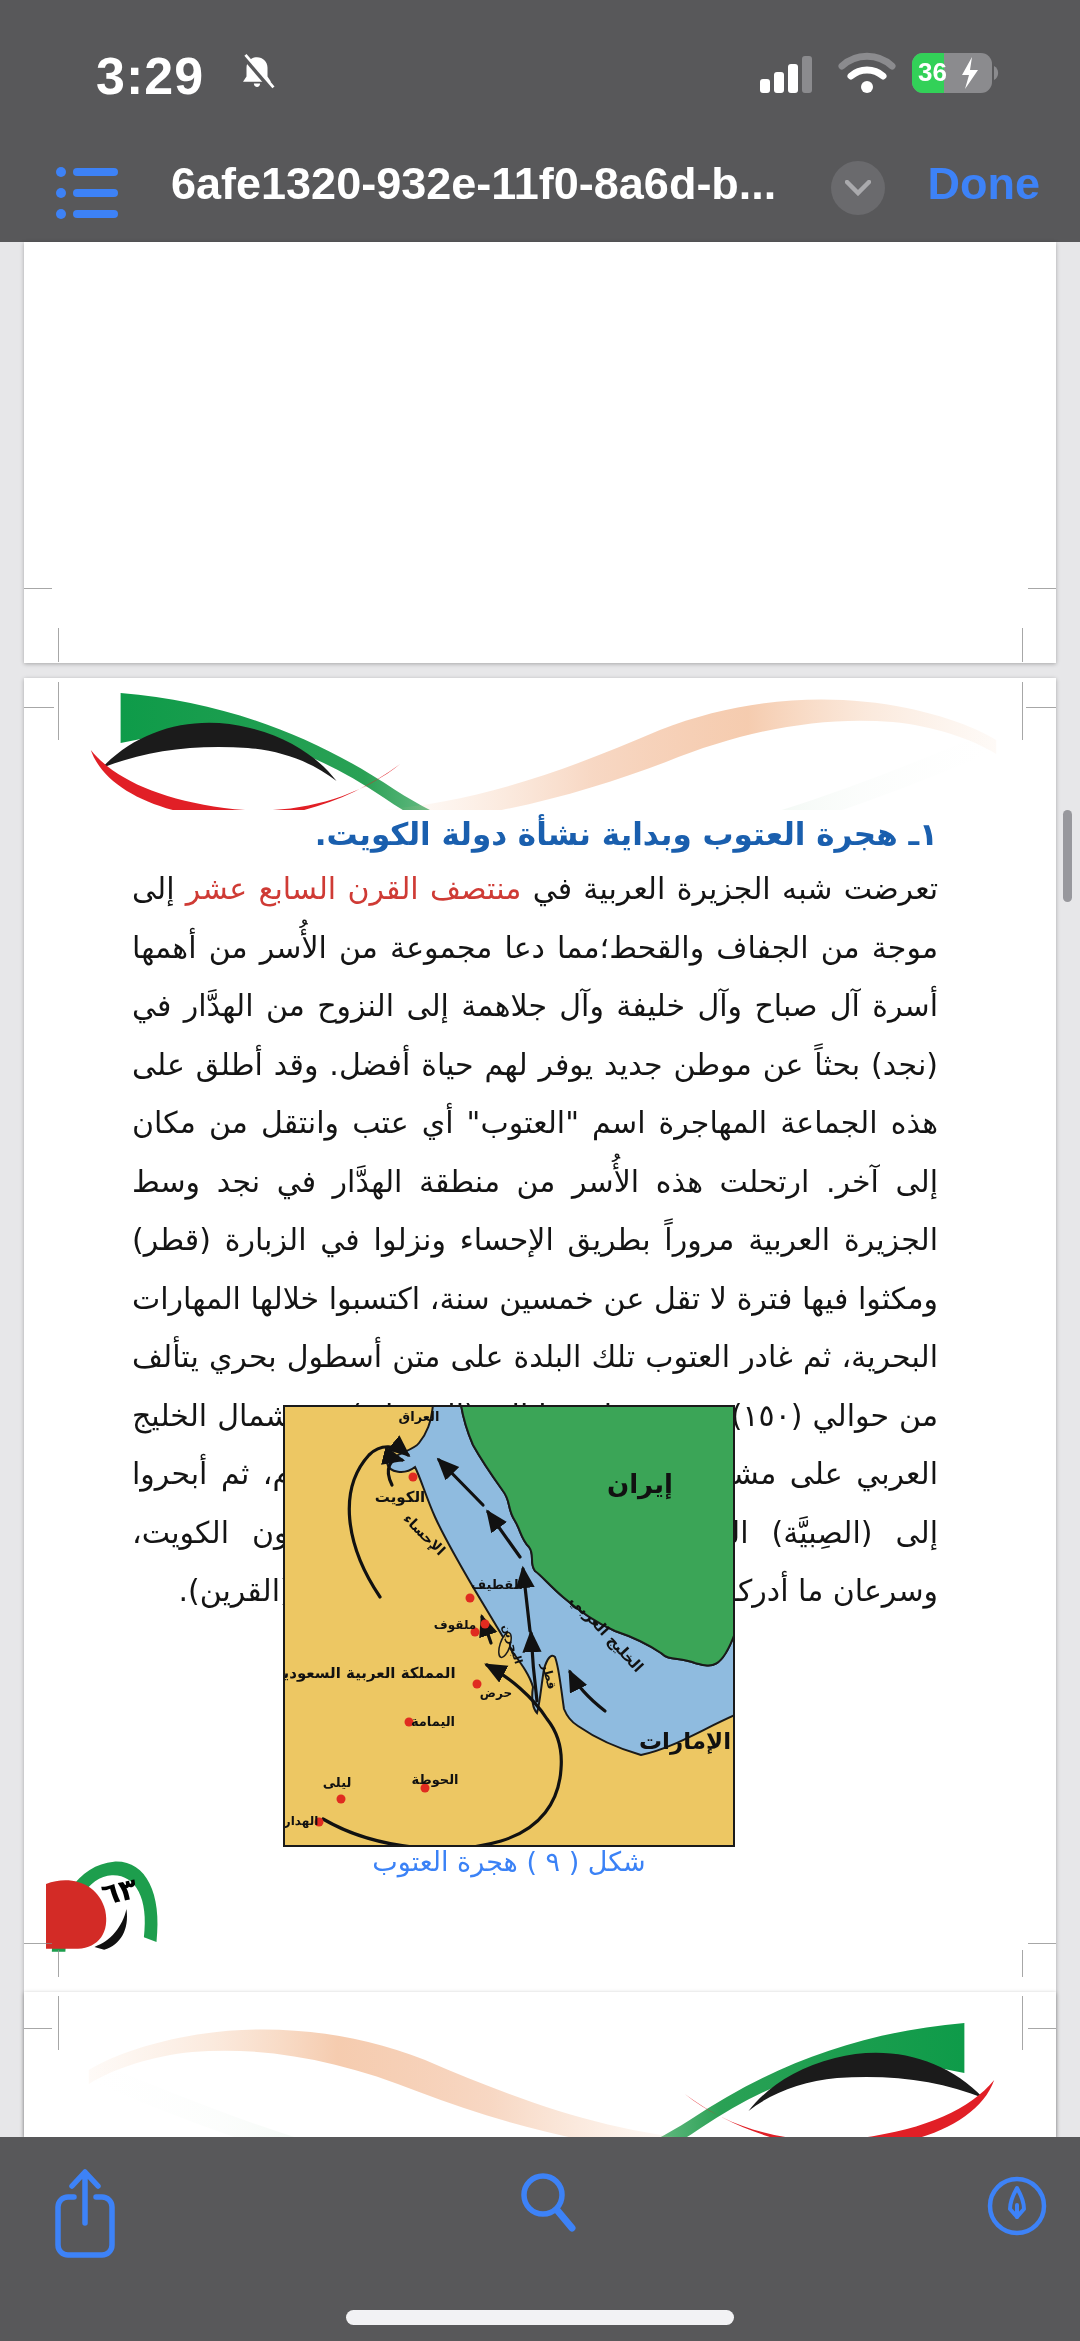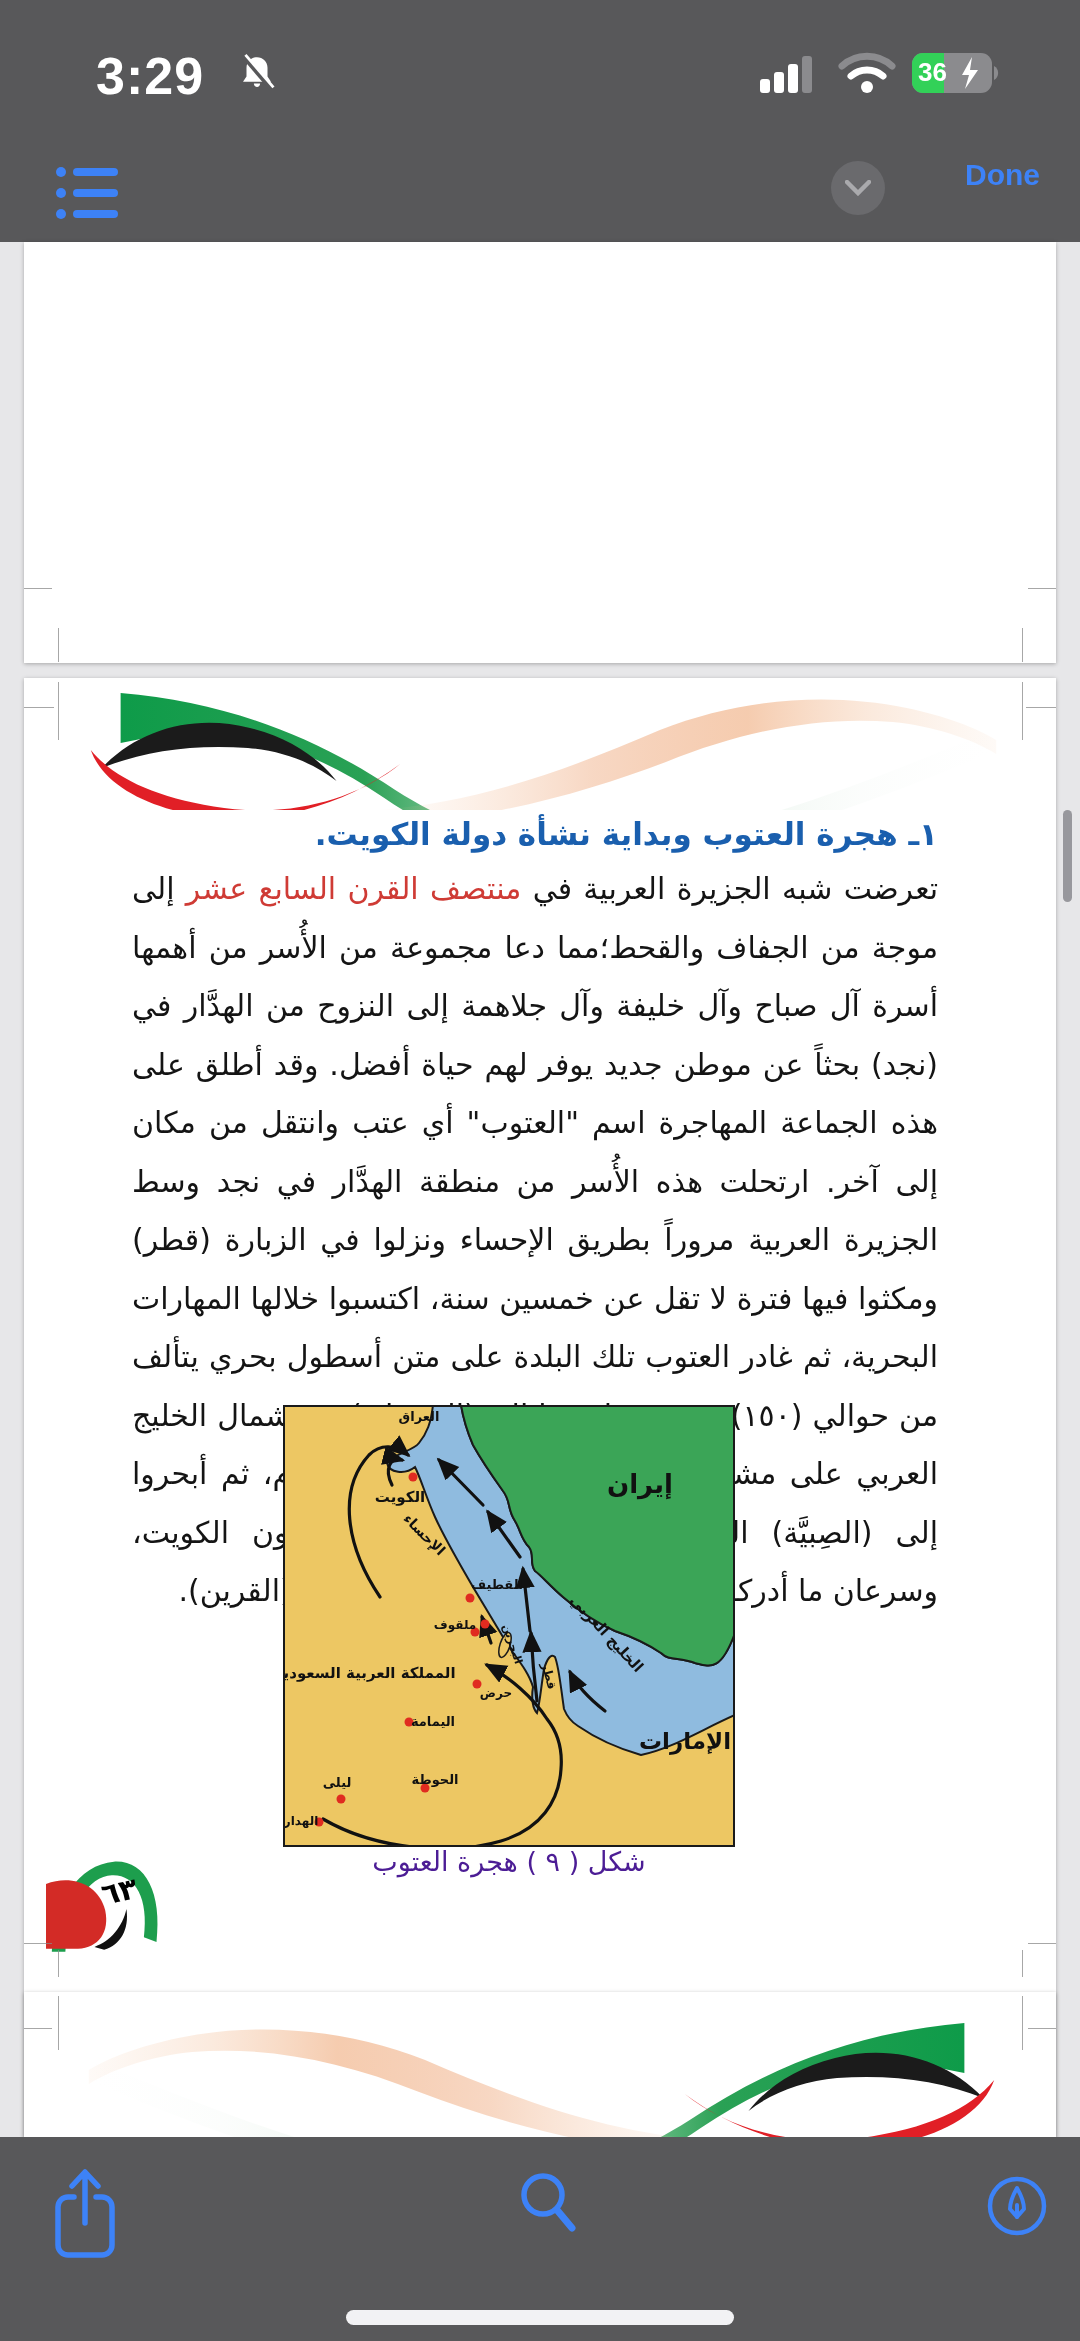--- a/index.html
+++ b/index.html
@@ -8,33 +8,33 @@
   
   .top-chrome{position:absolute;left:0;top:0;width:1080px;height:242px;background:#58585a;}
   .status-time{position:absolute;left:96px;top:46px;color:#fff;font-size:52px;font-weight:bold;letter-spacing:1px;}
   .bell{position:absolute;left:236px;top:52px;}
   .status-right{position:absolute;right:80px;top:52px;display:flex;align-items:center;gap:16px;}
   .batt-wrap{position:relative;width:88px;height:40px;}
   .batt-num{position:absolute;left:6px;top:4px;color:#fff;font-size:26px;font-weight:bold;}
   .nav-title{position:absolute;left:171px;top:158px;width:640px;color:#fff;font-size:45px;font-weight:600;white-space:nowrap;overflow:hidden;}
   .toc-btn{position:absolute;left:56px;top:164px;cursor:pointer;}
   .dd-btn{position:absolute;left:831px;top:161px;width:54px;height:54px;border-radius:27px;background:#6a6a6d;display:flex;align-items:center;justify-content:center;cursor:pointer;}
-  .done-btn{position:absolute;right:40px;top:158px;color:#3d82f7;font-size:30px;font-weight:600;cursor:pointer;}
+  .done-btn{position:absolute;right:40px;top:158px;color:#3d82f7;font-size:45px;font-weight:600;cursor:pointer;}
   
   .page{position:absolute;left:24px;width:1032px;background:#fff;box-shadow:0 1px 4px rgba(0,0,0,.28);}
   .page-prev{top:242px;height:421px;}
   .page-main{top:678px;height:1629px;}
   .page-next{top:1992px;height:145px;}
   .ribbon{position:absolute;left:21px;top:12px;width:995px;height:120px;}
   .ribbon.mirror{transform:scaleX(-1);}
   .doc-heading{position:absolute;right:118px;top:138px;direction:rtl;color:#1a5fae;font-size:31px;font-weight:bold;font-family:"DejaVu Sans",sans-serif;}
   .doc-para{position:absolute;right:118px;left:108px;top:182px;direction:rtl;text-align:justify;color:#141414;font-size:30px;line-height:58.5px;font-family:"DejaVu Sans",sans-serif;}
   .red-span{color:#cf3b35;margin-top:48px;}
   .map-box{position:absolute;left:259px;top:727px;width:452px;height:442px;}
-  .map-caption{position:absolute;left:259px;top:1168px;width:452px;text-align:center;direction:rtl;color:#4c1d95;font-size:27px;font-family:"DejaVu Sans",sans-serif;}
+  .map-caption{position:absolute;left:259px;top:1168px;width:452px;text-align:center;direction:rtl;color:#3b82f6;font-size:27px;font-family:"DejaVu Sans",sans-serif;}
   .emblem{position:absolute;left:22px;top:1176px;width:126px;height:118px;}
   
   .cm{position:absolute;background:#8a8a8a;opacity:.75;}
   
   .scroll-thumb{position:absolute;left:1063px;top:810px;width:9px;height:92px;border-radius:5px;background:#98989d;}
   
   .bottom-toolbar{position:absolute;left:0;top:2137px;width:1080px;height:204px;background:#58585a;}
   .tool{position:absolute;cursor:pointer;}
   .home-indicator{position:absolute;left:346px;top:2310px;width:388px;height:15px;border-radius:8px;background:#f2f2f4;cursor:pointer;}
   svg text{font-family:"DejaVu Sans",sans-serif;}
@@ -102,20 +102,21 @@
       </div>
     </div>
     <svg class="toc-btn" width="62" height="58" viewBox="0 0 62 58">
       <circle cx="5" cy="8" r="5" fill="#3d82f7"></circle>
         <rect x="17" y="4" width="45" height="8" rx="4" fill="#3d82f7"></rect>
       <circle cx="5" cy="29" r="5" fill="#3d82f7"></circle>
         <rect x="17" y="25" width="45" height="8" rx="4" fill="#3d82f7"></rect>
       <circle cx="5" cy="50" r="5" fill="#3d82f7"></circle>
         <rect x="17" y="46" width="45" height="8" rx="4" fill="#3d82f7"></rect>
     </svg>
+    <div class="nav-title">6afe1320-932e-11f0-8a6d-b...</div>
     <div class="dd-btn">
       <svg width="26" height="16" viewBox="0 0 26 16">
         <path d="M2 2 L13 13 L24 2" stroke="#aaaaad" stroke-width="4.5" fill="none" stroke-linecap="round"></path>
       </svg>
     </div>
     <div class="done-btn">Done</div>
   </div>
 
   <div class="page page-prev"></div>
 

